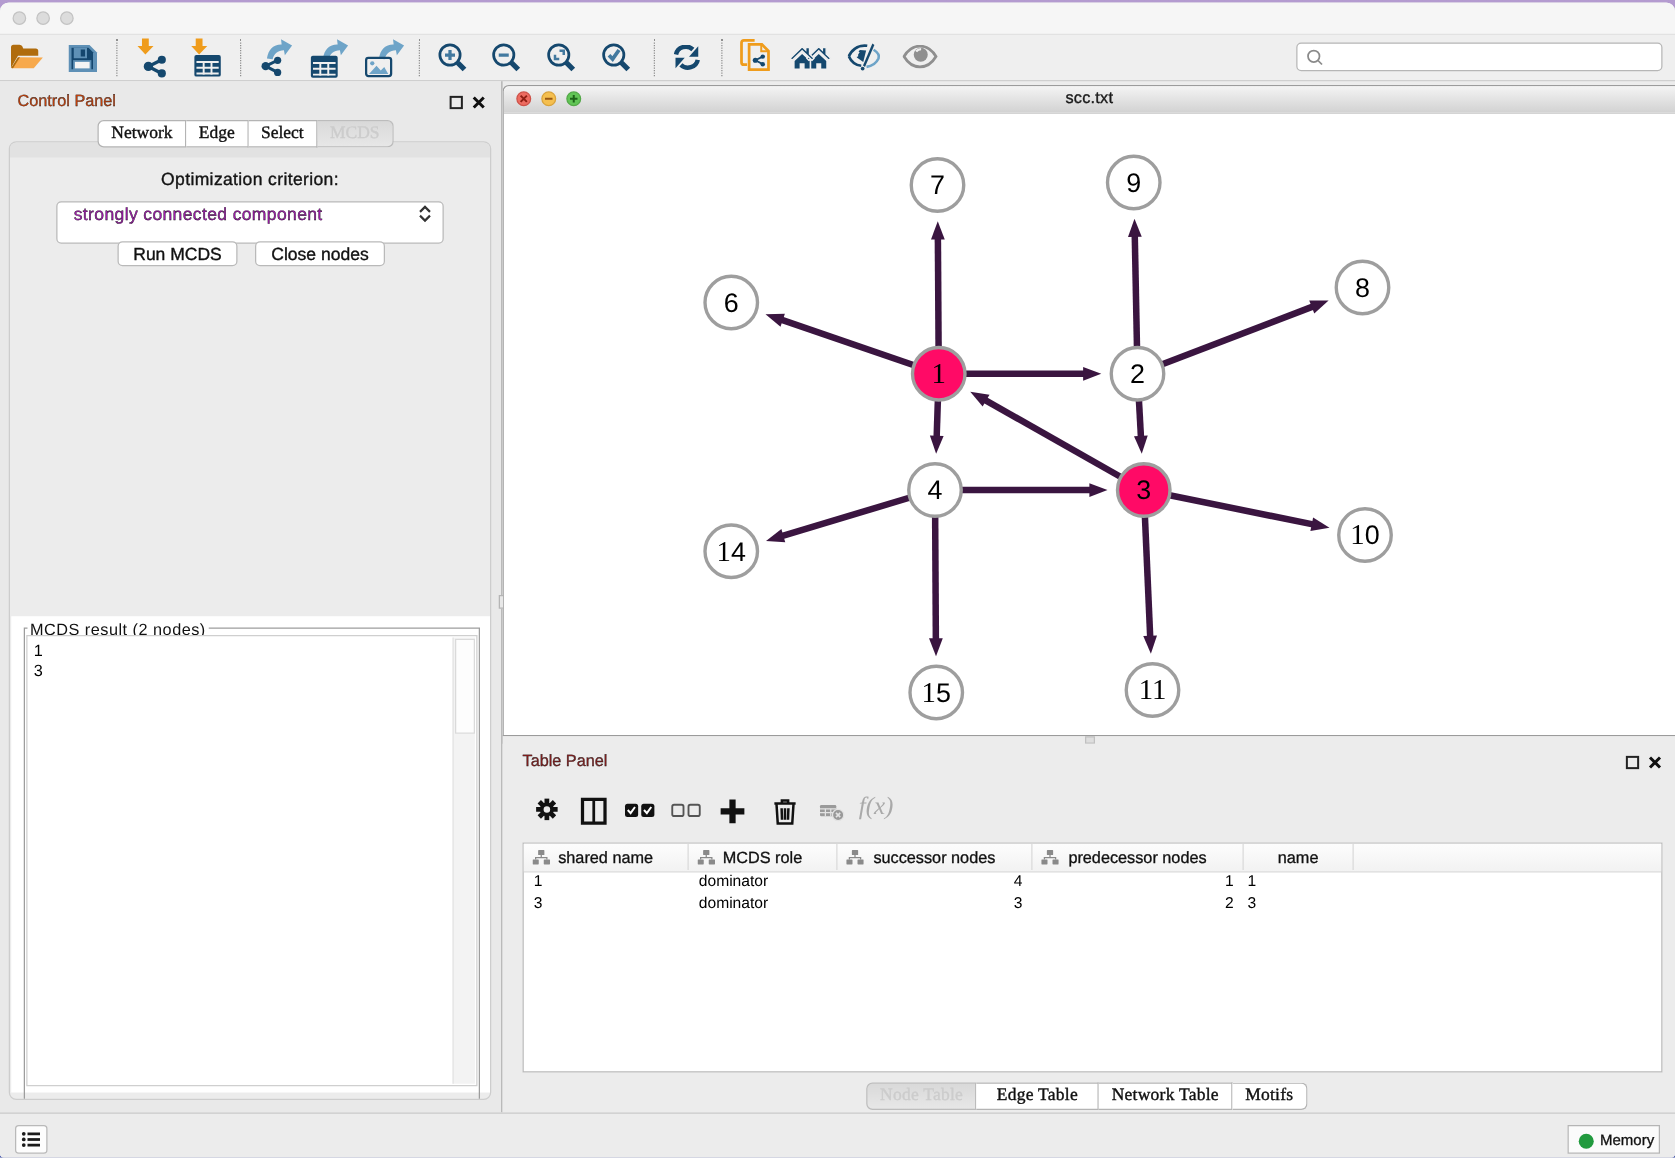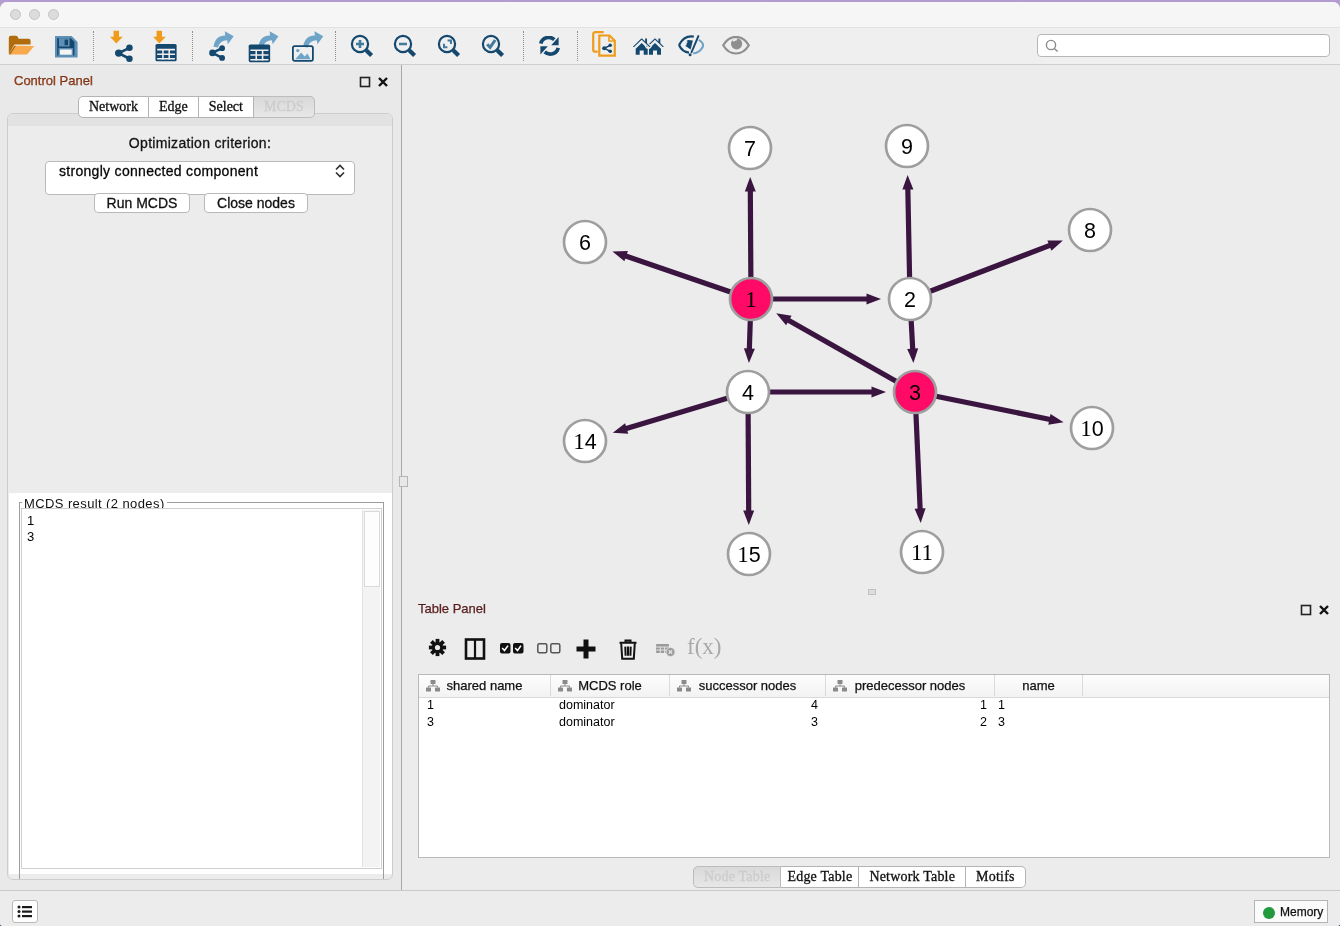--- a/index.html
+++ b/index.html
@@ -26,21 +26,21 @@
 .tab{background:#fff;border:1px solid #b4b4b4;border-left:none;padding:0 10px;
  height:20px;line-height:19.5px;text-align:center;}
 .tab.first{border-left:1px solid #b4b4b4;border-radius:5px 0 0 5px;}
 .tab.last{border-radius:0 5px 5px 0;}
 .tab.sel{background:linear-gradient(180deg,#d9d9d9,#e7e7e7);color:#cccccc;border-color:#bcbcbc;}
 #tabpanel{position:absolute;left:7px;top:48px;width:386px;height:767px;background:#ececec;
  border:1px solid #cdcdcd;border-radius:6px;box-sizing:border-box;overflow:hidden;}
 #tabpanel .band{position:absolute;left:0;top:0;width:100%;height:12px;background:#e2e2e2;}
 #optlabel{position:absolute;left:0;width:100%;top:21px;text-align:center;font-size:14px;letter-spacing:0.3px;color:#141414;-webkit-text-stroke:0.3px #141414;}
 #combo{position:absolute;left:37px;top:47px;width:310px;height:34px;background:#fff;
- border:1px solid #b9b9b9;border-radius:4px;font-size:14px;letter-spacing:0.3px;color:#000000;line-height:18px;
+ border:1px solid #b9b9b9;border-radius:4px;font-size:14px;letter-spacing:0.3px;color:#a21caf;line-height:18px;
  padding-left:13px;box-sizing:border-box;-webkit-text-stroke:0.3px #111;}
 .btn{position:absolute;top:79px;height:20px;background:#fff;border:1px solid #b9b9b9;
  border-radius:4px;font-size:14px;color:#111;text-align:center;line-height:19px;box-sizing:border-box;-webkit-text-stroke:0.3px #111;}
 #whitearea{position:absolute;left:1px;top:379px;width:384px;height:381px;background:#fff;}
 #fieldset{position:absolute;left:10px;top:9px;width:365px;height:475px;
  border:1px solid #9d9d9d;box-sizing:border-box;}
 #legend{position:absolute;left:2px;top:-7px;background:#fff;padding:0 2px;font-size:13px;letter-spacing:0.4px;color:#111;}
 #resultbox{position:absolute;left:1px;top:5px;width:361px;height:361px;background:#fff;
  border:1px solid #cfcfcf;box-sizing:border-box;font-size:13px;color:#000;}
 #rscroll{position:absolute;right:1px;top:1px;width:17px;height:357px;background:#f3f3f3;
@@ -280,20 +280,40 @@
                 <div id="rthumb"></div>
               </div>
           </div>
         </div>
       </div>
     </div>
   </div>
   <div id="vdiv"></div>
     <div id="vdivgrip"></div>
 
+  <div id="netwin">
+    <div id="nettitle">
+      <div id="nettext">scc.txt</div>
+      <div class="mtl" style="left:10px;background:#ed6b60;border:1px solid #ce5249">
+          <svg width="12" height="12" style="position:absolute;left:-1px;top:-1px">
+            <path d="M3.5,3.5 L8.5,8.5 M8.5,3.5 L3.5,8.5" stroke="#8f1f14" stroke-width="1.6"></path>
+          </svg>
+        </div>
+      <div class="mtl" style="left:30px;background:#f5bf4f;border:1px solid #d9a33b">
+          <svg width="12" height="12" style="position:absolute;left:-1px;top:-1px">
+            <path d="M3,6 L9,6" stroke="#985712" stroke-width="1.6"></path>
+          </svg>
+        </div>
+      <div class="mtl" style="left:50px;background:#61c555;border:1px solid #53a848">
+          <svg width="12" height="12" style="position:absolute;left:-1px;top:-1px">
+            <path d="M3,6 L9,6 M6,3 L6,9" stroke="#1d6318" stroke-width="1.6"></path>
+          </svg>
+        </div>
+    </div>
+  </div>
   <svg id="graph" width="937" height="498" style="position:absolute;left:403px;top:88px">
       <g stroke="#3a1540" stroke-width="5.2">
         <line x1="348.0" y1="209.0" x2="347.3" y2="99.5"></line>
         <line x1="348.0" y1="209.0" x2="221.3" y2="165.5"></line>
         <line x1="348.0" y1="209.0" x2="465.5" y2="209.0"></line>
         <line x1="348.0" y1="209.0" x2="346.3" y2="260.5"></line>
         <line x1="507.0" y1="209.0" x2="504.8" y2="97.5"></line>
         <line x1="507.0" y1="209.0" x2="648.2" y2="154.9"></line>
         <line x1="507.0" y1="209.0" x2="509.8" y2="260.6"></line>
         <line x1="512.0" y1="302.0" x2="384.1" y2="229.5"></line>
@@ -403,21 +423,21 @@
 <g stroke="#e3e3e3" stroke-width="1">
             <line x1="2" y1="10" x2="15" y2="10"></line>
             <line x1="2" y1="13" x2="15" y2="13"></line>
 <line x1="6.3" y1="10" x2="6.3" y2="16"></line>
             <line x1="10.6" y1="10" x2="10.6" y2="16"></line>
           </g>
 <circle cx="16.5" cy="15" r="4.5" fill="#9a9a9a" stroke="#e3e3e3" stroke-width="1"></circle>
 <path d="M14.8,13.3 l3.4,3.4 M18.2,13.3 l-3.4,3.4" stroke="#e3e3e3" stroke-width="1.3"></path>
         </g>
       </svg>
-      <div class="abs" style="left:285px;top:39px;font-family:'Liberation Serif',serif;font-size:23px;color:#a9a9a9">f(x)</div>
+      <div class="abs" style="left:285px;top:39px;font-family:'Liberation Serif',serif;font-style:italic;font-size:20px;color:#a9a9a9">f(x)</div>
     <div id="ttable">
       <div id="thead">
         <div class="th" style="left:0px;width:131px"><svg width="14" height="12" style="position:absolute;left:7px;top:5px">
               <g fill="#8a8a8a">
                 <rect x="4.5" y="0" width="5" height="4" rx="0.5"></rect>
                 <rect x="0" y="7.5" width="5" height="4" rx="0.5"></rect>
                 <rect x="9" y="7.5" width="5" height="4" rx="0.5"></rect>
               </g>
               <path d="M7,4 v2 M2.5,7.5 v-1.5 h9 v1.5" fill="none" stroke="#8a8a8a" stroke-width="1"></path>
             </svg>shared name</div>
@@ -453,21 +473,21 @@
         <div class="td" style="left:407px;width:161px;top:22px;text-align:right">1</div>
         <div class="td" style="left:579px;top:22px">1</div>
         <div class="td" style="left:8px;top:39px">3</div>
         <div class="td" style="left:140px;top:39px">dominator</div>
         <div class="td" style="left:251px;width:148px;top:39px;text-align:right">3</div>
         <div class="td" style="left:407px;width:161px;top:39px;text-align:right">2</div>
         <div class="td" style="left:579px;top:39px">3</div>
     </div>
     <div class="tabrow" style="left:291px;top:271px;letter-spacing:0.2px">
       <div class="tab first sel" style="padding:0 10px">Node Table</div>
-      <div class="tab" style="padding:0 6px">Edge Table</div>
+      <div class="tab" style="padding:0 16px">Edge Table</div>
       <div class="tab" style="padding:0 10px">Network Table</div>
       <div class="tab last" style="padding:0 10px">Motifs</div>
     </div>
   </div>
 
   <div id="statusbar">
     <div id="listbtn">
         <svg width="24" height="21" style="position:absolute;left:0;top:0">
       <g fill="#1a1a1a">
             <circle cx="6" cy="6" r="1.5"></circle>

